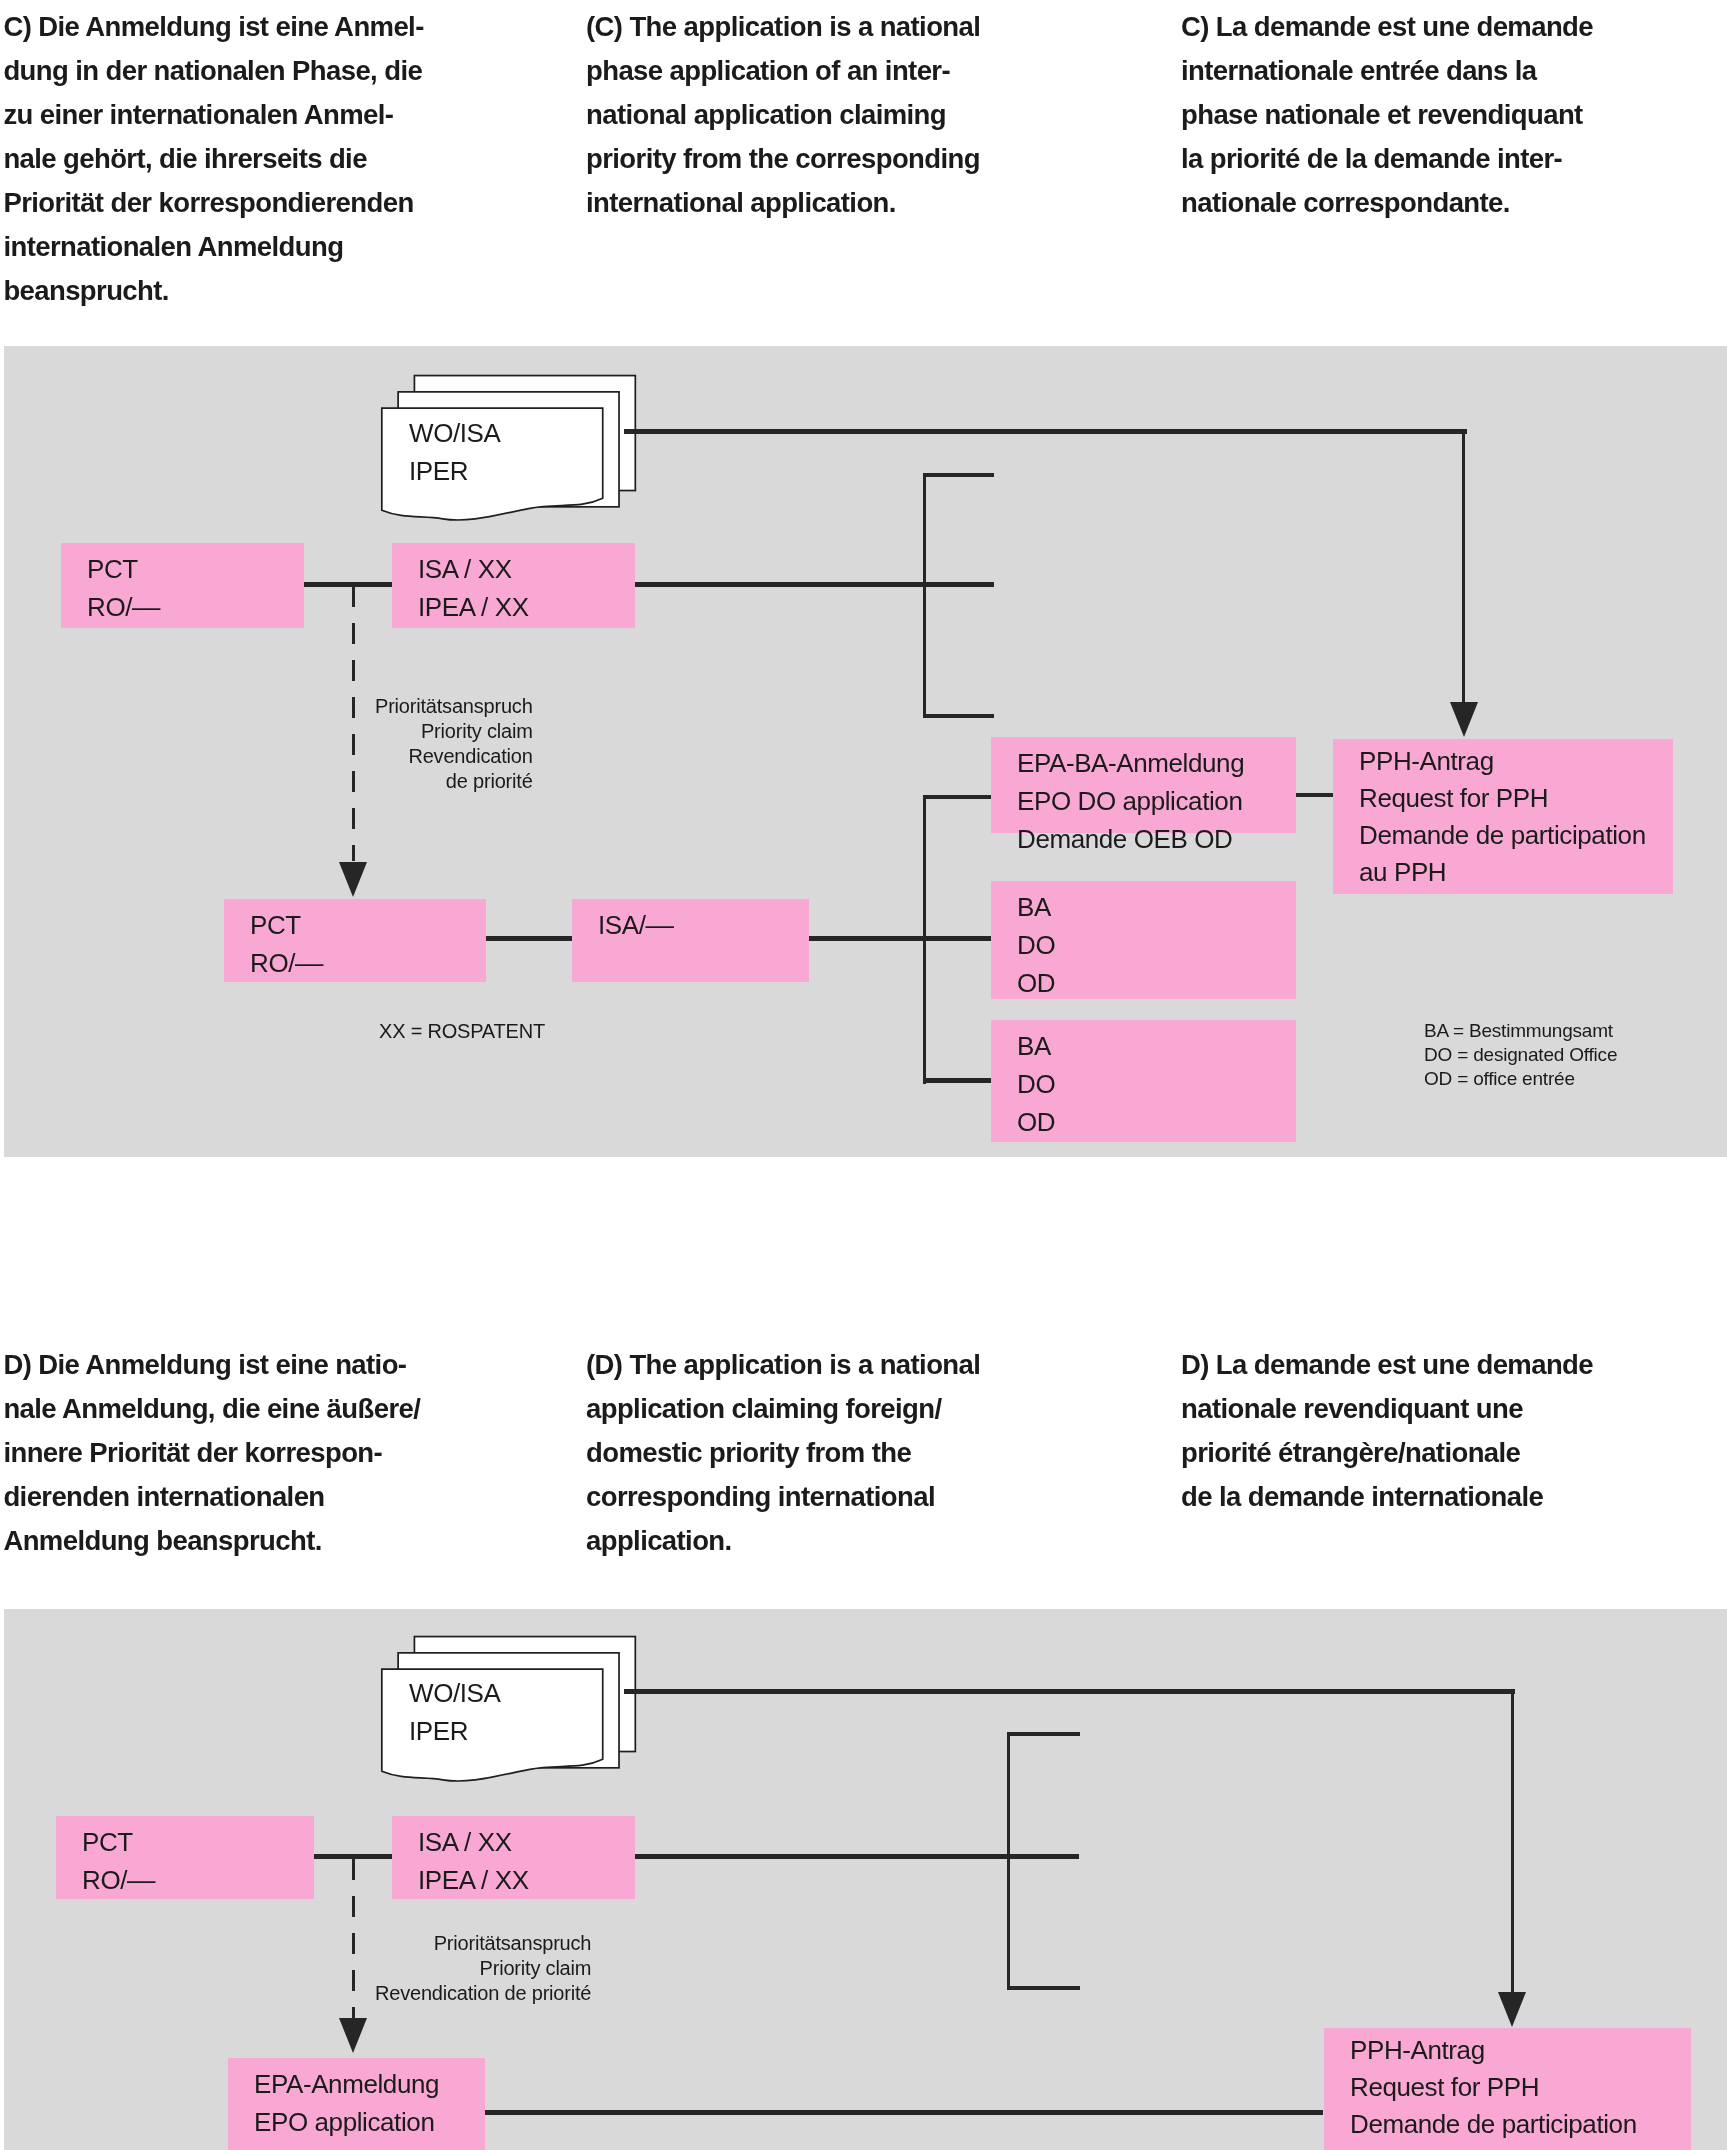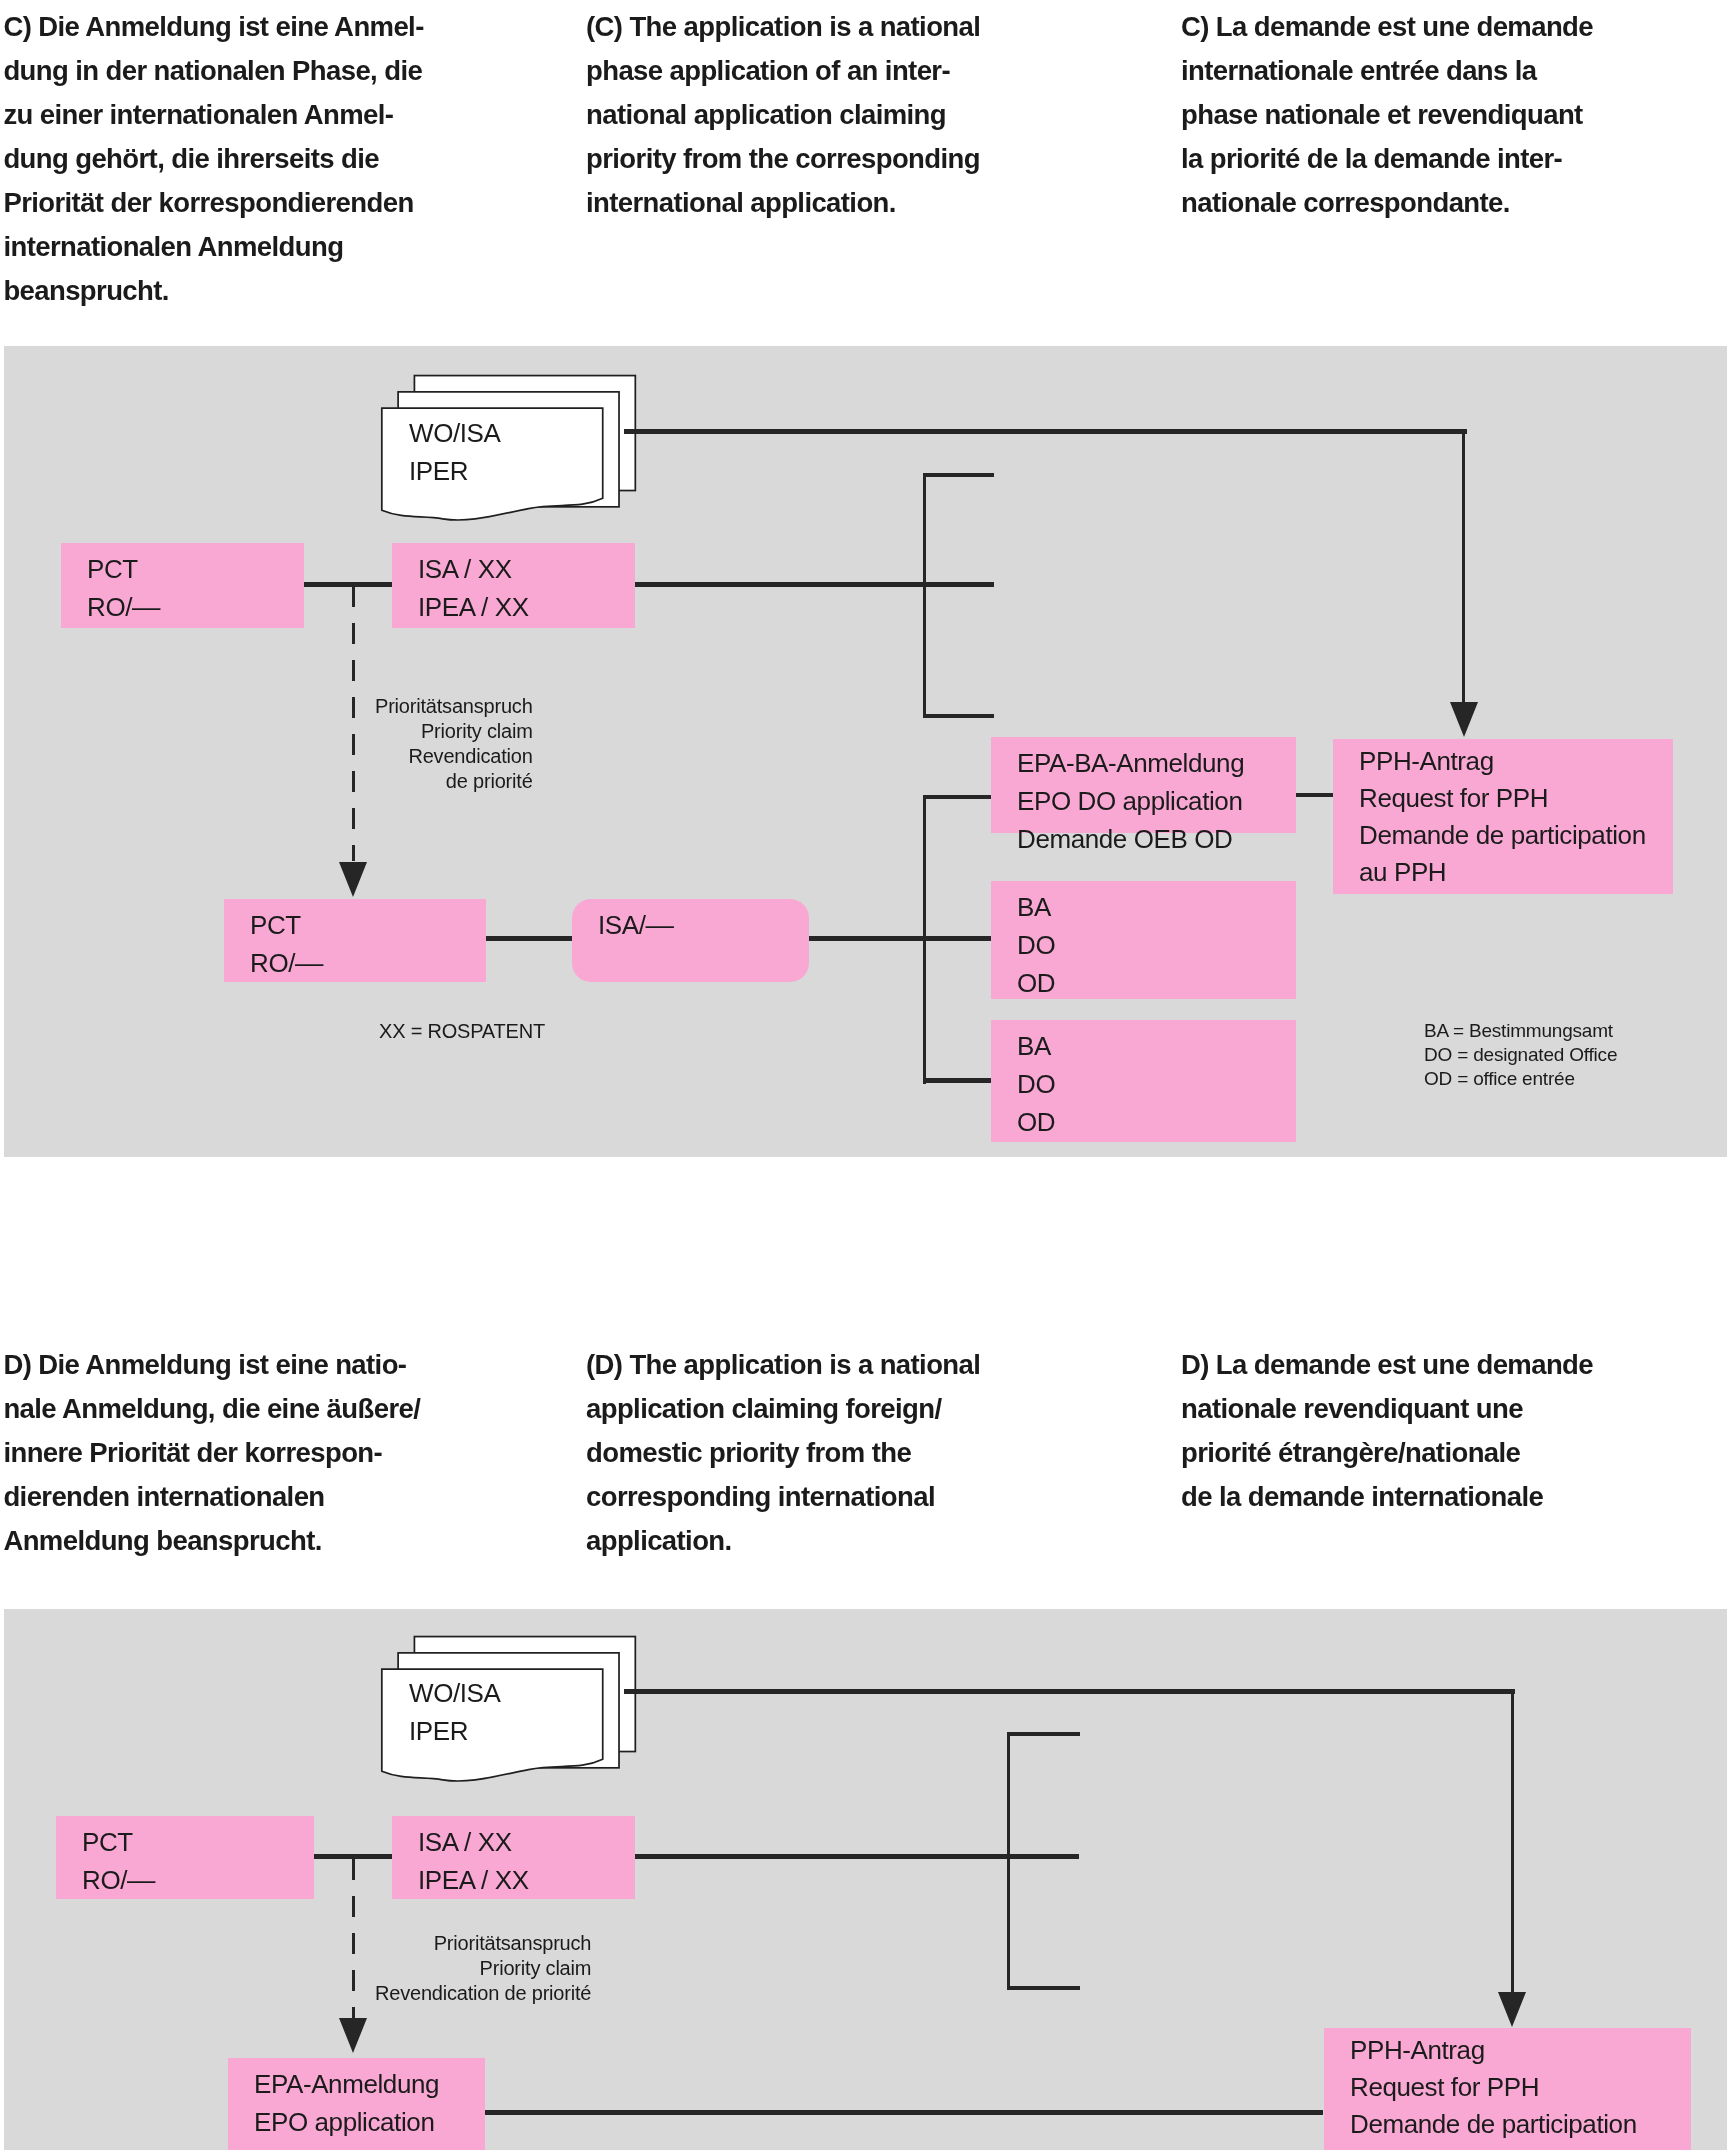--- a/index.html
+++ b/index.html
@@ -44,21 +44,21 @@
 </style>
 </head>
 <body>
 
 <div class="page">
 
   <div class="hcol" style="left:3.4px;top:5.2px;width:563px;">
       <div>C) Die Anmeldung ist eine Anmel-</div>
       <div>dung in der nationalen Phase, die</div>
       <div>zu einer internationalen Anmel-</div>
-      <div>dung gehört, die ihrerseits die</div>
+      <div>nale gehört, die ihrerseits die</div>
       <div>Priorität der korrespondierenden</div>
       <div>internationalen Anmeldung</div>
       <div>beansprucht.</div>
     </div>
   <div class="hcol" style="left:586px;top:5.2px;width:555px;">
       <div>(C) The application is a national</div>
       <div>phase application of an inter-</div>
       <div>national application claiming</div>
       <div>priority from the corresponding</div>
       <div>international application.</div>
@@ -116,21 +116,21 @@
     </div>
 
   <div class="hline" style="left:482px;top:936px;width:95px;"></div>
   <div class="hline" style="left:804px;top:936px;width:188px;"></div>
   <div class="box" style="left:224px;top:899px;width:262px;height:83px;">
     <div class="boxtext">
         <div>PCT</div>
         <div>RO/––</div>
       </div>
   </div>
-  <div class="box" style="left:572px;top:899px;width:237px;height:83px;border-radius:19px;">
+  <div class="box" style="left:572px;top:899px;width:237px;height:83px;">
     <div class="boxtext">
         <div>ISA/––</div>
       </div>
   </div>
 
   <div class="vline" style="left:923px;top:795px;height:289px;"></div>
   <div class="hline thin" style="left:923px;top:795px;width:68px;"></div>
   <div class="hline" style="left:923px;top:1078px;width:70px;"></div>
 
   <div class="box" style="left:991px;top:737px;width:305px;height:96px;">

